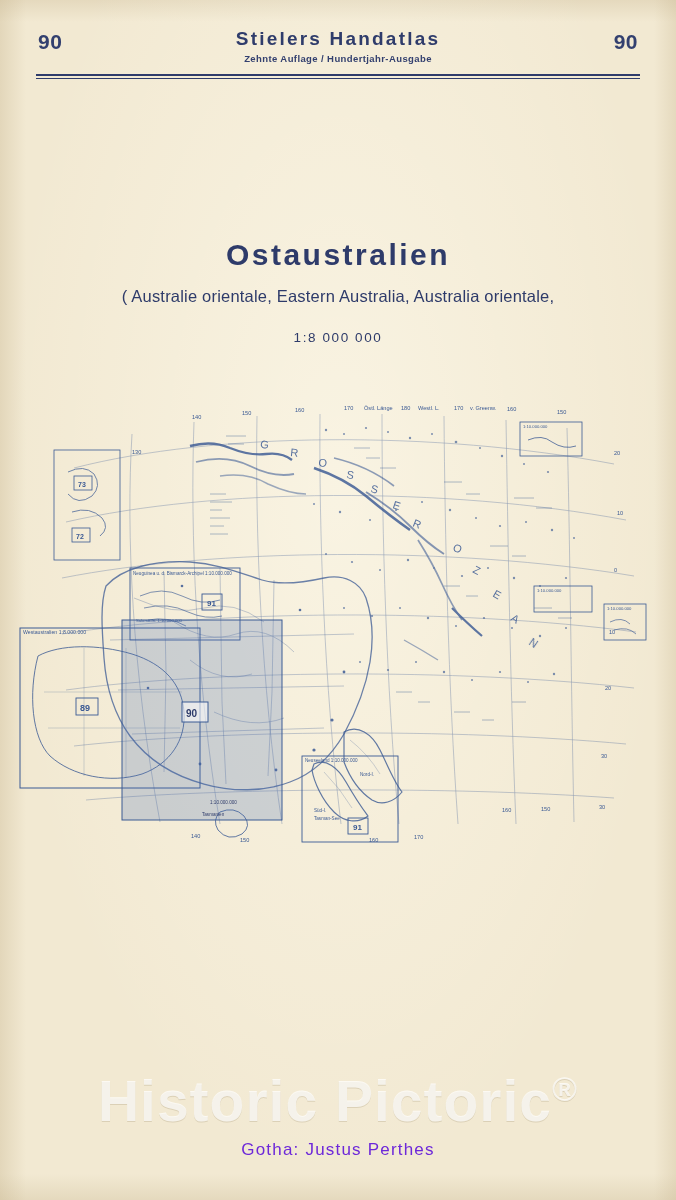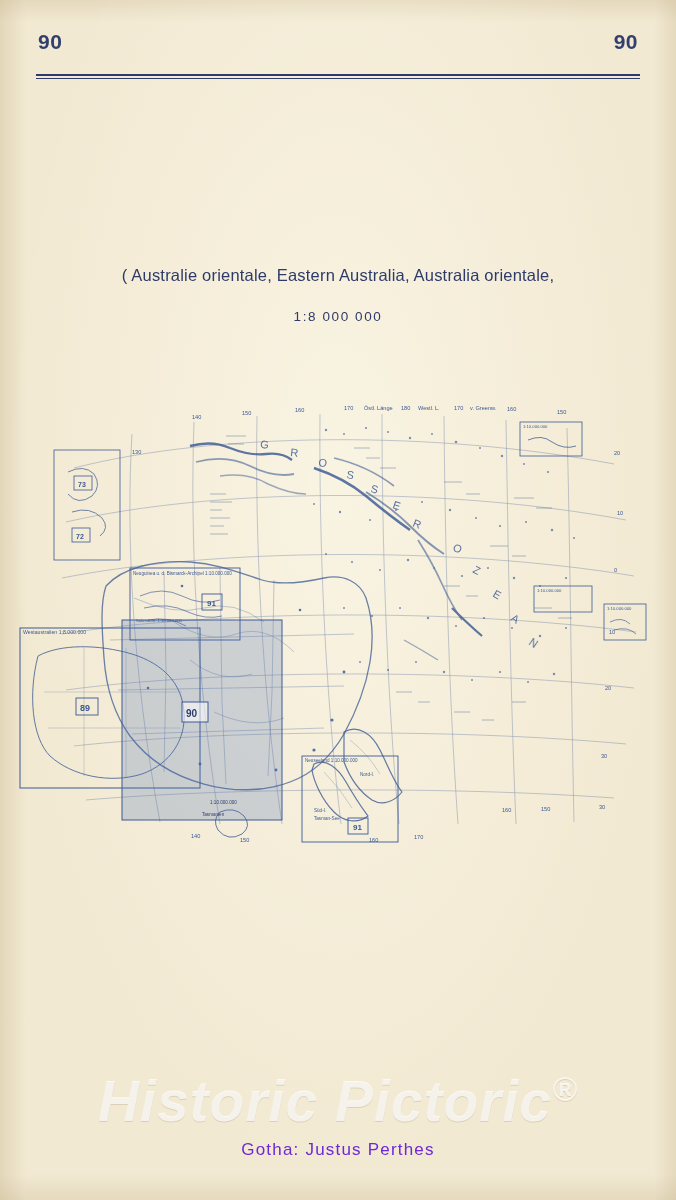--- a/index.html
+++ b/index.html
@@ -84,21 +84,21 @@
     text-align: center;
   }
   .map-title {
     font-size: 30px;
     font-weight: bold;
     letter-spacing: 2.5px;
     color: #2e3b6a;
   }
   .map-title-alt {
     font-size: 16.5px;
-    margin-top: 25px;
+    margin-top: 12px;
     line-height: 1.55;
     color: #2e3b6a;
     letter-spacing: 0.2px;
   }
   .map-scale {
     font-size: 13.5px;
     margin-top: 20px;
     letter-spacing: 1.6px;
     color: #2e3b6a;
   }
@@ -120,21 +120,20 @@
     right: 0;
     top: 1068px;
     text-align: center;
     font-size: 57px;
     font-weight: bold;
     letter-spacing: 1px;
     color: rgba(255,255,255,0.72);
     text-shadow: 0 1px 0 rgba(150,135,100,0.25);
     pointer-events: none;
     white-space: nowrap;
-    font-style: italic;
   }
   .watermark .reg {
     font-size: 34px;
     vertical-align: super;
   }
 
   
   .footer {
     position: absolute;
     left: 0;
@@ -147,24 +146,29 @@
   }
 </style>
 </head>
 <body>
 
 <div class="paper"></div>
 
 <div class="header">
   <div class="folio folio-left">90</div>
   <div class="folio folio-right">90</div>
+  <div class="header-titles">
+    <div class="atlas-title">Stielers Handatlas</div>
+    <div class="atlas-subtitle">Zehnte Auflage / Hundertjahr-Ausgabe</div>
+  </div>
   <div class="rule"></div>
 </div>
 
 <div class="title-block">
+  <div class="map-title">Ostaustralien</div>
   <div class="map-title-alt">
     <div>( Australie orientale,  Eastern Australia,  Australia orientale,</div>
   </div>
   <div class="map-scale">1:8 000 000</div>
 </div>
 
 <div class="map-area">
 <svg class="map-svg" width="648" height="500" viewBox="0 0 648 500" xmlns="http://www.w3.org/2000/svg">
   <defs>
     <clipPath id="mapclip">

